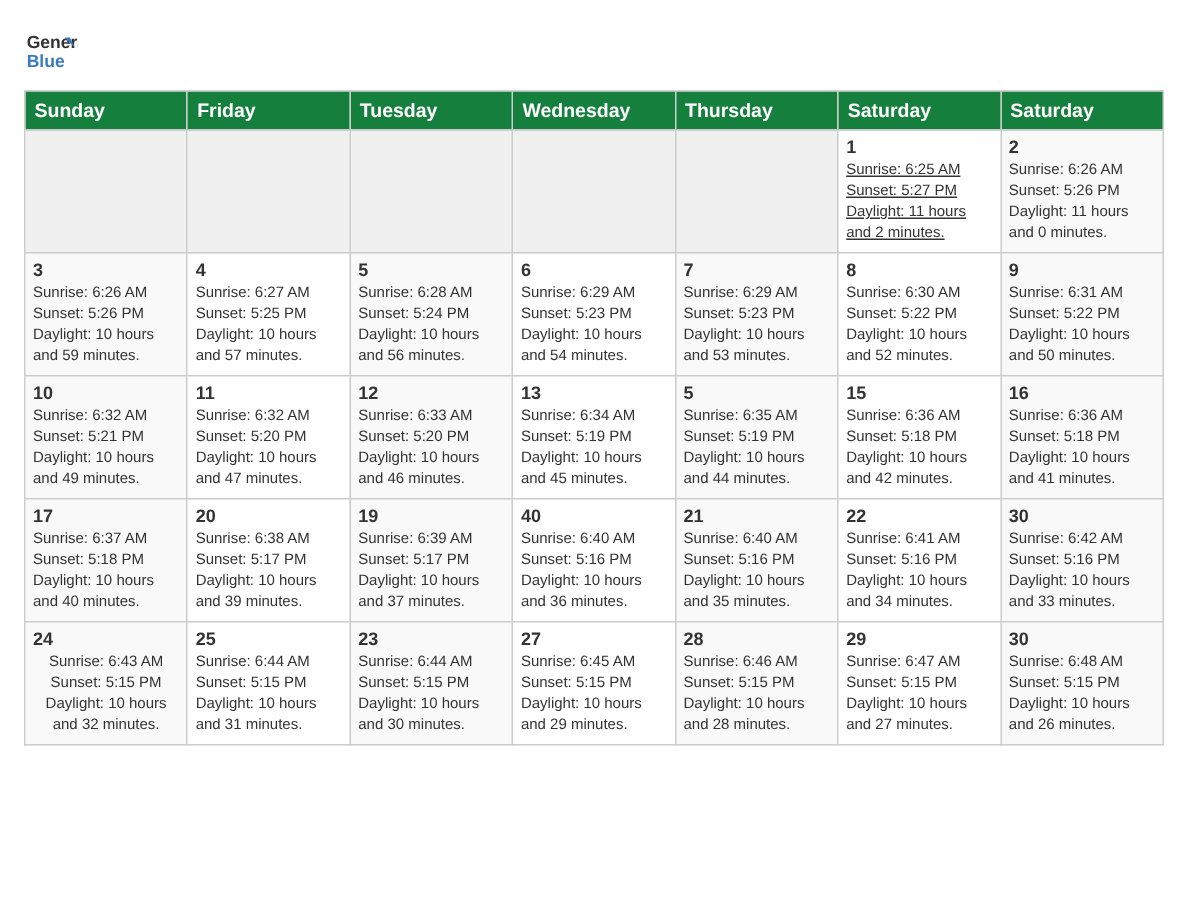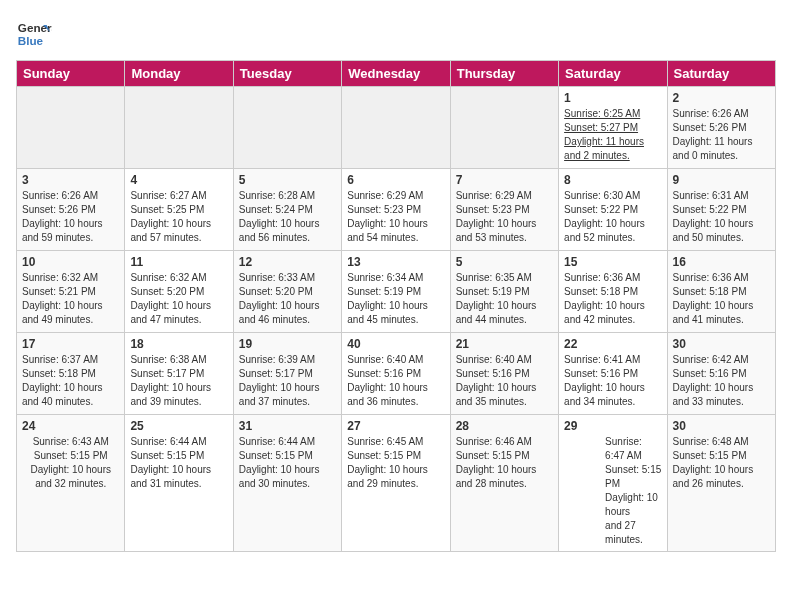--- a/index.html
+++ b/index.html
@@ -36,21 +36,21 @@
     .subtitle {
       font-size: 14px;
       color: #555;
     }
     .calendar {
       width: 100%;
       border-collapse: collapse;
       table-layout: fixed;
     }
     .calendar th {
-      background: #be185d;
+      background: #15803d;
       color: #fff;
       text-align: left;
       padding: 5px 6px;
       font-size: 13px;
       border: 1px solid #ccc;
     }
     .calendar td {
       vertical-align: top;
       border: 1px solid #ccc;
       padding: 4px 5px;
@@ -92,21 +92,21 @@
   <div class="title-area">
     <div class="month-title"></div>
     <div class="subtitle"></div>
   </div>
 </div>
 
 <table class="calendar">
   <thead>
     <tr>
     <th>Sunday</th>
-        <th>Monday</th>
+        <th>Friday</th>
         <th>Tuesday</th>
         <th>Wednesday</th>
         <th>Thursday</th>
         <th>Saturday</th>
         <th>Saturday</th>
       </tr>
   </thead>
   <tbody id="calendar-body">
   <tr class="week-row">
         <td class="empty"></td>
@@ -233,21 +233,21 @@
       </tr>
       <tr class="week-row">
         <td>
           <span class="day-num">17</span>
           <div class="day-info" style="white-space: pre-line;">Sunrise: 6:37 AM
 Sunset: 5:18 PM
 Daylight: 10 hours
 and 40 minutes.</div>
         </td>
         <td>
-          <span class="day-num">18</span>
+          <span class="day-num">20</span>
           <div class="day-info" style="white-space: pre-line;">Sunrise: 6:38 AM
 Sunset: 5:17 PM
 Daylight: 10 hours
 and 39 minutes.</div>
         </td>
         <td>
           <span class="day-num">19</span>
           <div class="day-info" style="white-space: pre-line;">Sunrise: 6:39 AM
 Sunset: 5:17 PM
 Daylight: 10 hours
@@ -291,21 +291,21 @@
 and 32 minutes.</div>
         </td>
         <td>
           <span class="day-num">25</span>
           <div class="day-info" style="white-space: pre-line;">Sunrise: 6:44 AM
 Sunset: 5:15 PM
 Daylight: 10 hours
 and 31 minutes.</div>
         </td>
         <td>
-          <span class="day-num">31</span>
+          <span class="day-num">23</span>
           <div class="day-info" style="white-space: pre-line;">Sunrise: 6:44 AM
 Sunset: 5:15 PM
 Daylight: 10 hours
 and 30 minutes.</div>
         </td>
         <td>
           <span class="day-num">27</span>
           <div class="day-info" style="white-space: pre-line;">Sunrise: 6:45 AM
 Sunset: 5:15 PM
 Daylight: 10 hours
@@ -313,21 +313,21 @@
         </td>
         <td>
           <span class="day-num">28</span>
           <div class="day-info" style="white-space: pre-line;">Sunrise: 6:46 AM
 Sunset: 5:15 PM
 Daylight: 10 hours
 and 28 minutes.</div>
         </td>
         <td>
           <span class="day-num">29</span>
-          <div class="day-info" style="white-space: pre-line; margin-left: 41px;">Sunrise: 6:47 AM
+          <div class="day-info" style="white-space: pre-line;">Sunrise: 6:47 AM
 Sunset: 5:15 PM
 Daylight: 10 hours
 and 27 minutes.</div>
         </td>
         <td>
           <span class="day-num">30</span>
           <div class="day-info" style="white-space: pre-line;">Sunrise: 6:48 AM
 Sunset: 5:15 PM
 Daylight: 10 hours
 and 26 minutes.</div>

